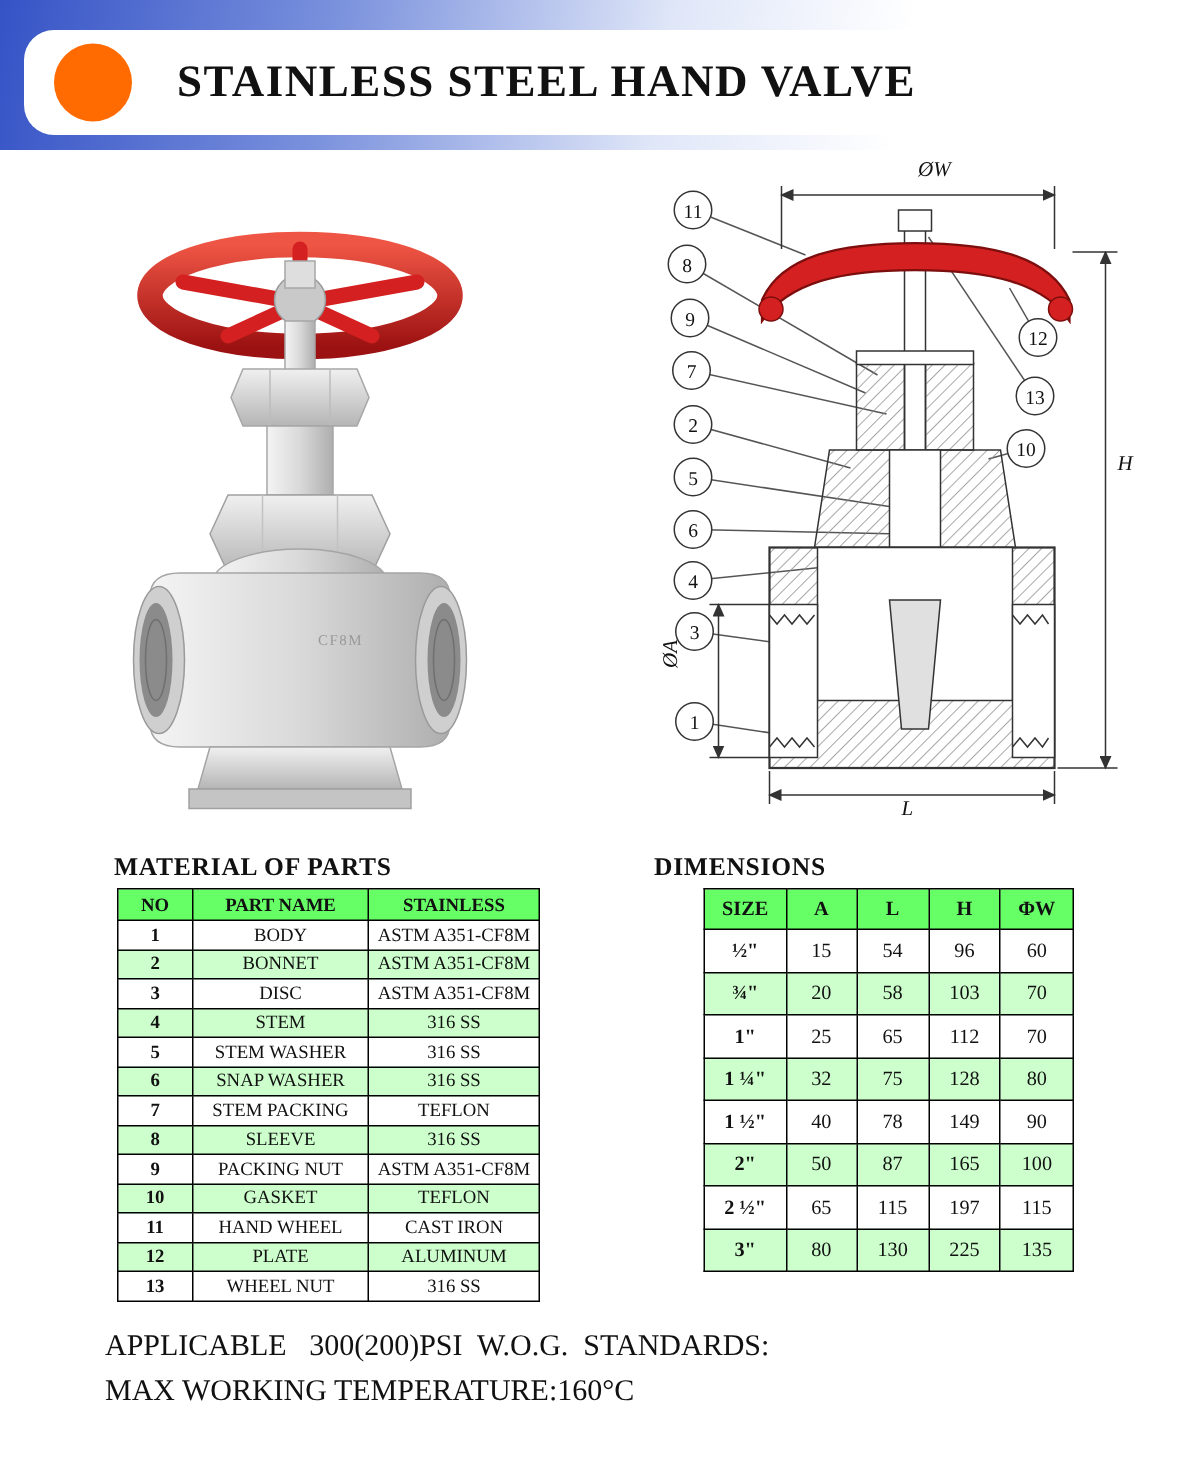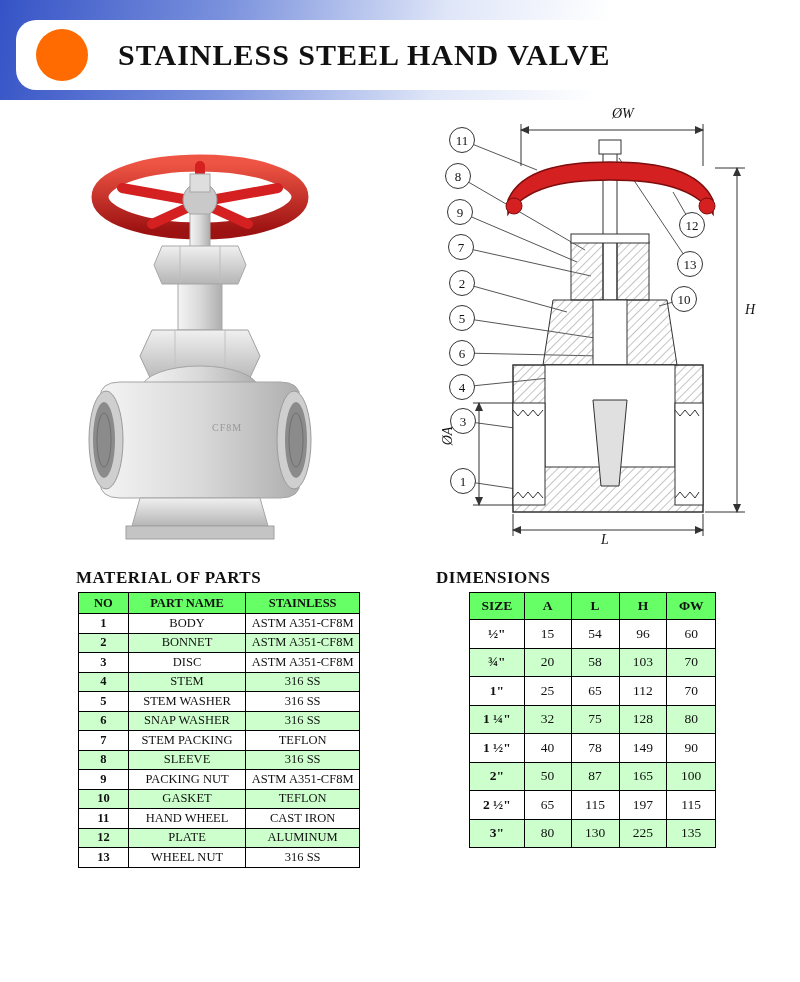--- a/index.html
+++ b/index.html
@@ -392,15 +392,17 @@
           <td>3"</td>
           <td>80</td>
           <td>130</td>
           <td>225</td>
           <td>135</td>
         </tr>
       </tbody>
   </table>
 
   <footer class="footer">
+    <p>APPLICABLE   300(200)PSI  W.O.G.  STANDARDS:</p>
+    <p>MAX WORKING TEMPERATURE:160°C</p>
   </footer>
 
 </div>
 
 </body></html>

